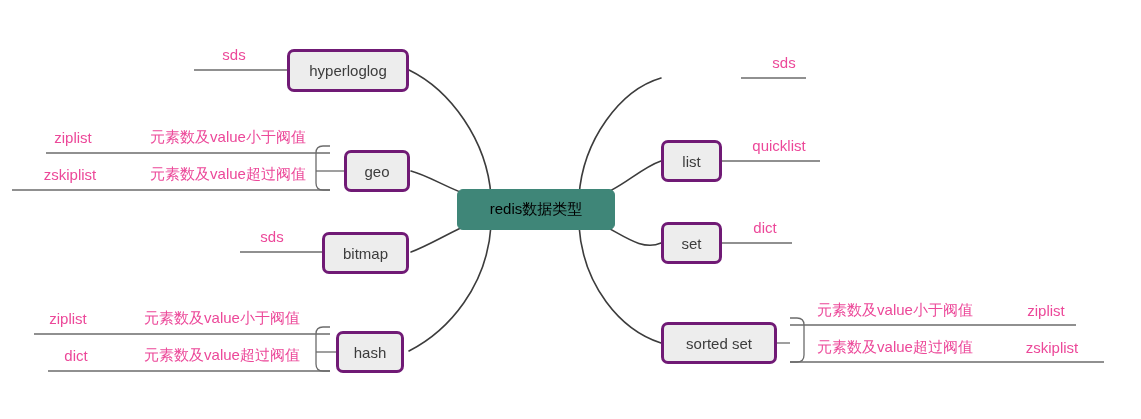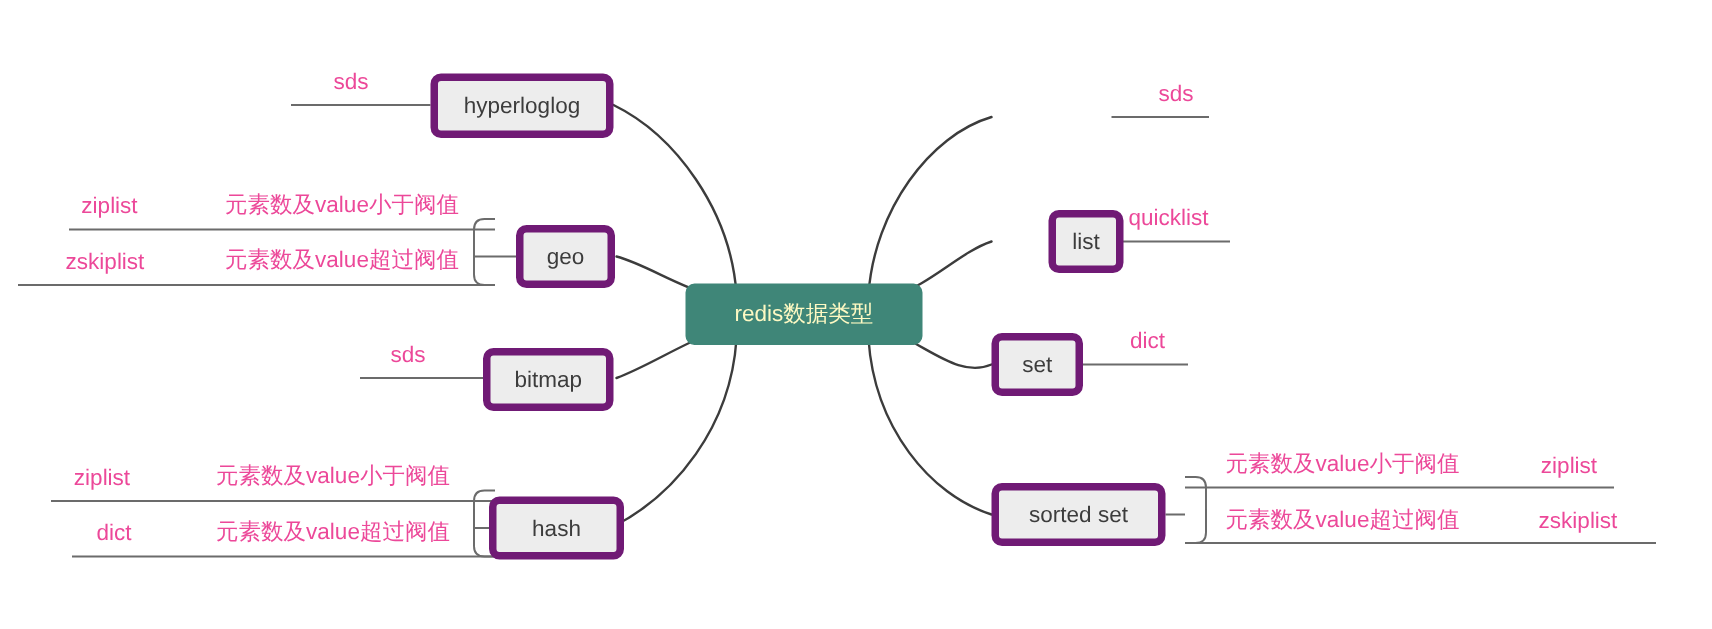--- a/index.html
+++ b/index.html
@@ -25,32 +25,32 @@
     height: 419px;
     pointer-events: none;
   }
   .node {
     position: absolute;
     box-sizing: border-box;
     display: flex;
     align-items: center;
     justify-content: center;
     background: #ededed;
-    border: 5px solid #701a75;
+    border: 3px solid #701a75;
     border-radius: 7px;
     color: #3c3c3c;
     font-size: 15px;
     white-space: nowrap;
     z-index: 3;
   }
   .node.central {
     background: #3f8678;
     border: 1px solid #3f8678;
     border-radius: 6px;
-    color: #fef9c3;
+    color: #000000;
     font-size: 15px;
     z-index: 4;
   }
   .leaf-label {
     position: absolute;
     color: #ec4899;
     font-size: 15px;
     white-space: nowrap;
     z-index: 3;
     line-height: 1;
@@ -123,26 +123,26 @@
   </div>
 
   <div class="node" style="left:344px; top:150px; width:66px; height:42px;">
     <span>geo</span>
   </div>
 
   <div class="node" style="left:322px; top:232px; width:87px; height:42px;align-items:center;">
     <span>bitmap</span>
   </div>
 
-  <div class="node" style="left:326px; top:331px; width:90px; height:42px;">
+  <div class="node" style="left:336px; top:331px; width:68px; height:42px;">
     <span>hash</span>
   </div>
 
 
-  <div class="node" style="left:699px; top:140px; width:50px; height:42px;">
+  <div class="node" style="left:661px; top:140px; width:61px; height:42px;">
     <span>list</span>
   </div>
 
   <div class="node" style="left:661px; top:322px; width:116px; height:42px;">
     <span>sorted set</span>
   </div>
 
   <div class="node" style="left:661px; top:222px; width:61px; height:42px;">
     <span>set</span>
   </div>

